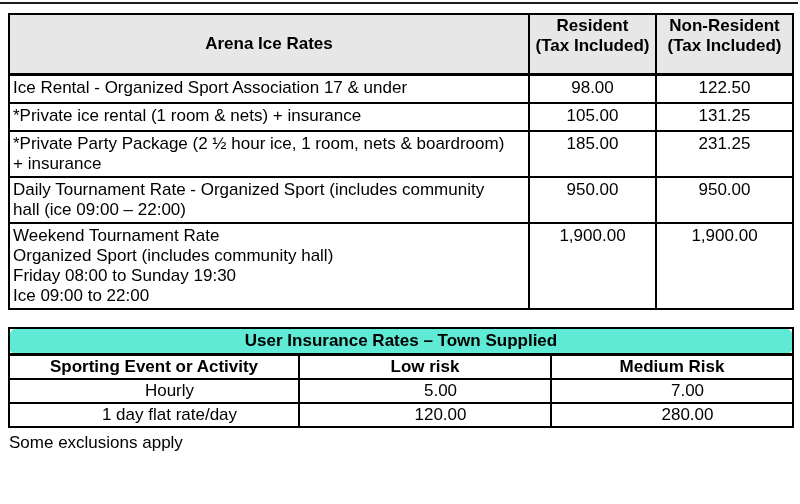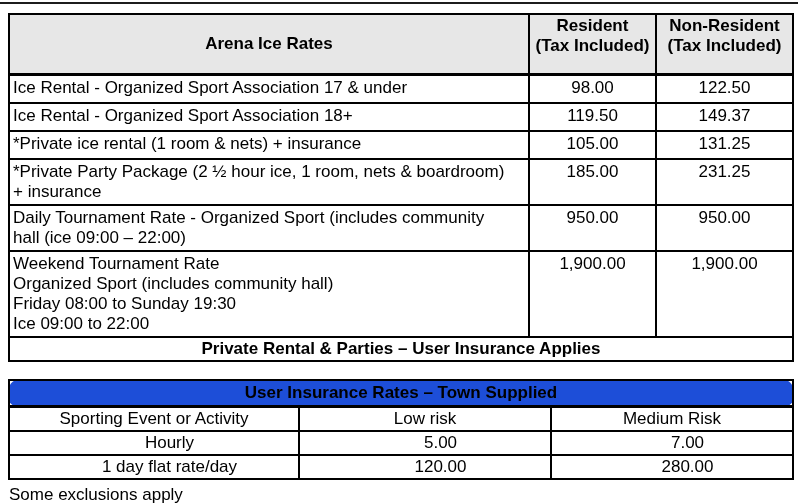--- a/index.html
+++ b/index.html
@@ -58,27 +58,27 @@
     text-align: center;
     vertical-align: middle;
   }
   
   .insurance { margin-top: 17px; }
   .insurance col.c1 { width: 290px; }
   .insurance col.c2 { width: 252px; }
   .insurance col.c3 { width: 242px; }
   .insurance td { text-align: center; vertical-align: middle; }
   .insurance tr.ititle td {
-    background: #1d4ed8;
+    background: #5eead4;
     font-weight: bold;
     height: 22px;
     border-bottom: 3px solid #000;
     border-radius: 9px;
   }
-  .insurance tr.ihdr td { font-weight: normal; height: 20px; }
+  .insurance tr.ihdr td { font-weight: bold; height: 20px; }
   .insurance tr.irow td { height: 18px; padding-left: 32px; }
   
   .notes {
     margin: 4px 0 0 9px;
     line-height: 21px;
   }
 </style>
 </head>
 <body>
 
@@ -103,25 +103,20 @@
           <div>Non-Resident</div>
           <div>(Tax Included)</div>
         </td>
       </tr>
       <tr class="rsingle">
         <td class="desc">Ice Rental - Organized Sport Association 17 &amp; under</td>
         <td class="num">98.00</td>
         <td class="num">122.50</td>
       </tr>
       <tr class="rsingle">
-        <td class="desc">Ice Rental - Organized Sport Association 18+</td>
-        <td class="num">119.50</td>
-        <td class="num">149.37</td>
-      </tr>
-      <tr class="rsingle">
         <td class="desc">*Private ice rental (1 room &amp; nets) + insurance</td>
         <td class="num">105.00</td>
         <td class="num">131.25</td>
       </tr>
       <tr class="rdouble">
         <td class="desc">*Private Party Package (2 ½ hour ice, 1 room, nets &amp; boardroom)
 + insurance</td>
         <td class="num">185.00</td>
         <td class="num">231.25</td>
       </tr>
@@ -131,23 +126,20 @@
         <td class="num">950.00</td>
         <td class="num">950.00</td>
       </tr>
       <tr class="rquad">
         <td class="desc">Weekend Tournament Rate
 Organized Sport (includes community hall)
 Friday 08:00 to Sunday 19:30
 Ice 09:00 to 22:00</td>
         <td class="num">1,900.00</td>
         <td class="num">1,900.00</td>
-      </tr>
-      <tr class="footrow">
-        <td colspan="3">Private Rental &amp; Parties – User Insurance Applies</td>
       </tr>
     </tbody>
   </table>
 
   <table class="insurance">
     <colgroup>
         <col class="c1">
         <col class="c2">
         <col class="c3">
       </colgroup>

